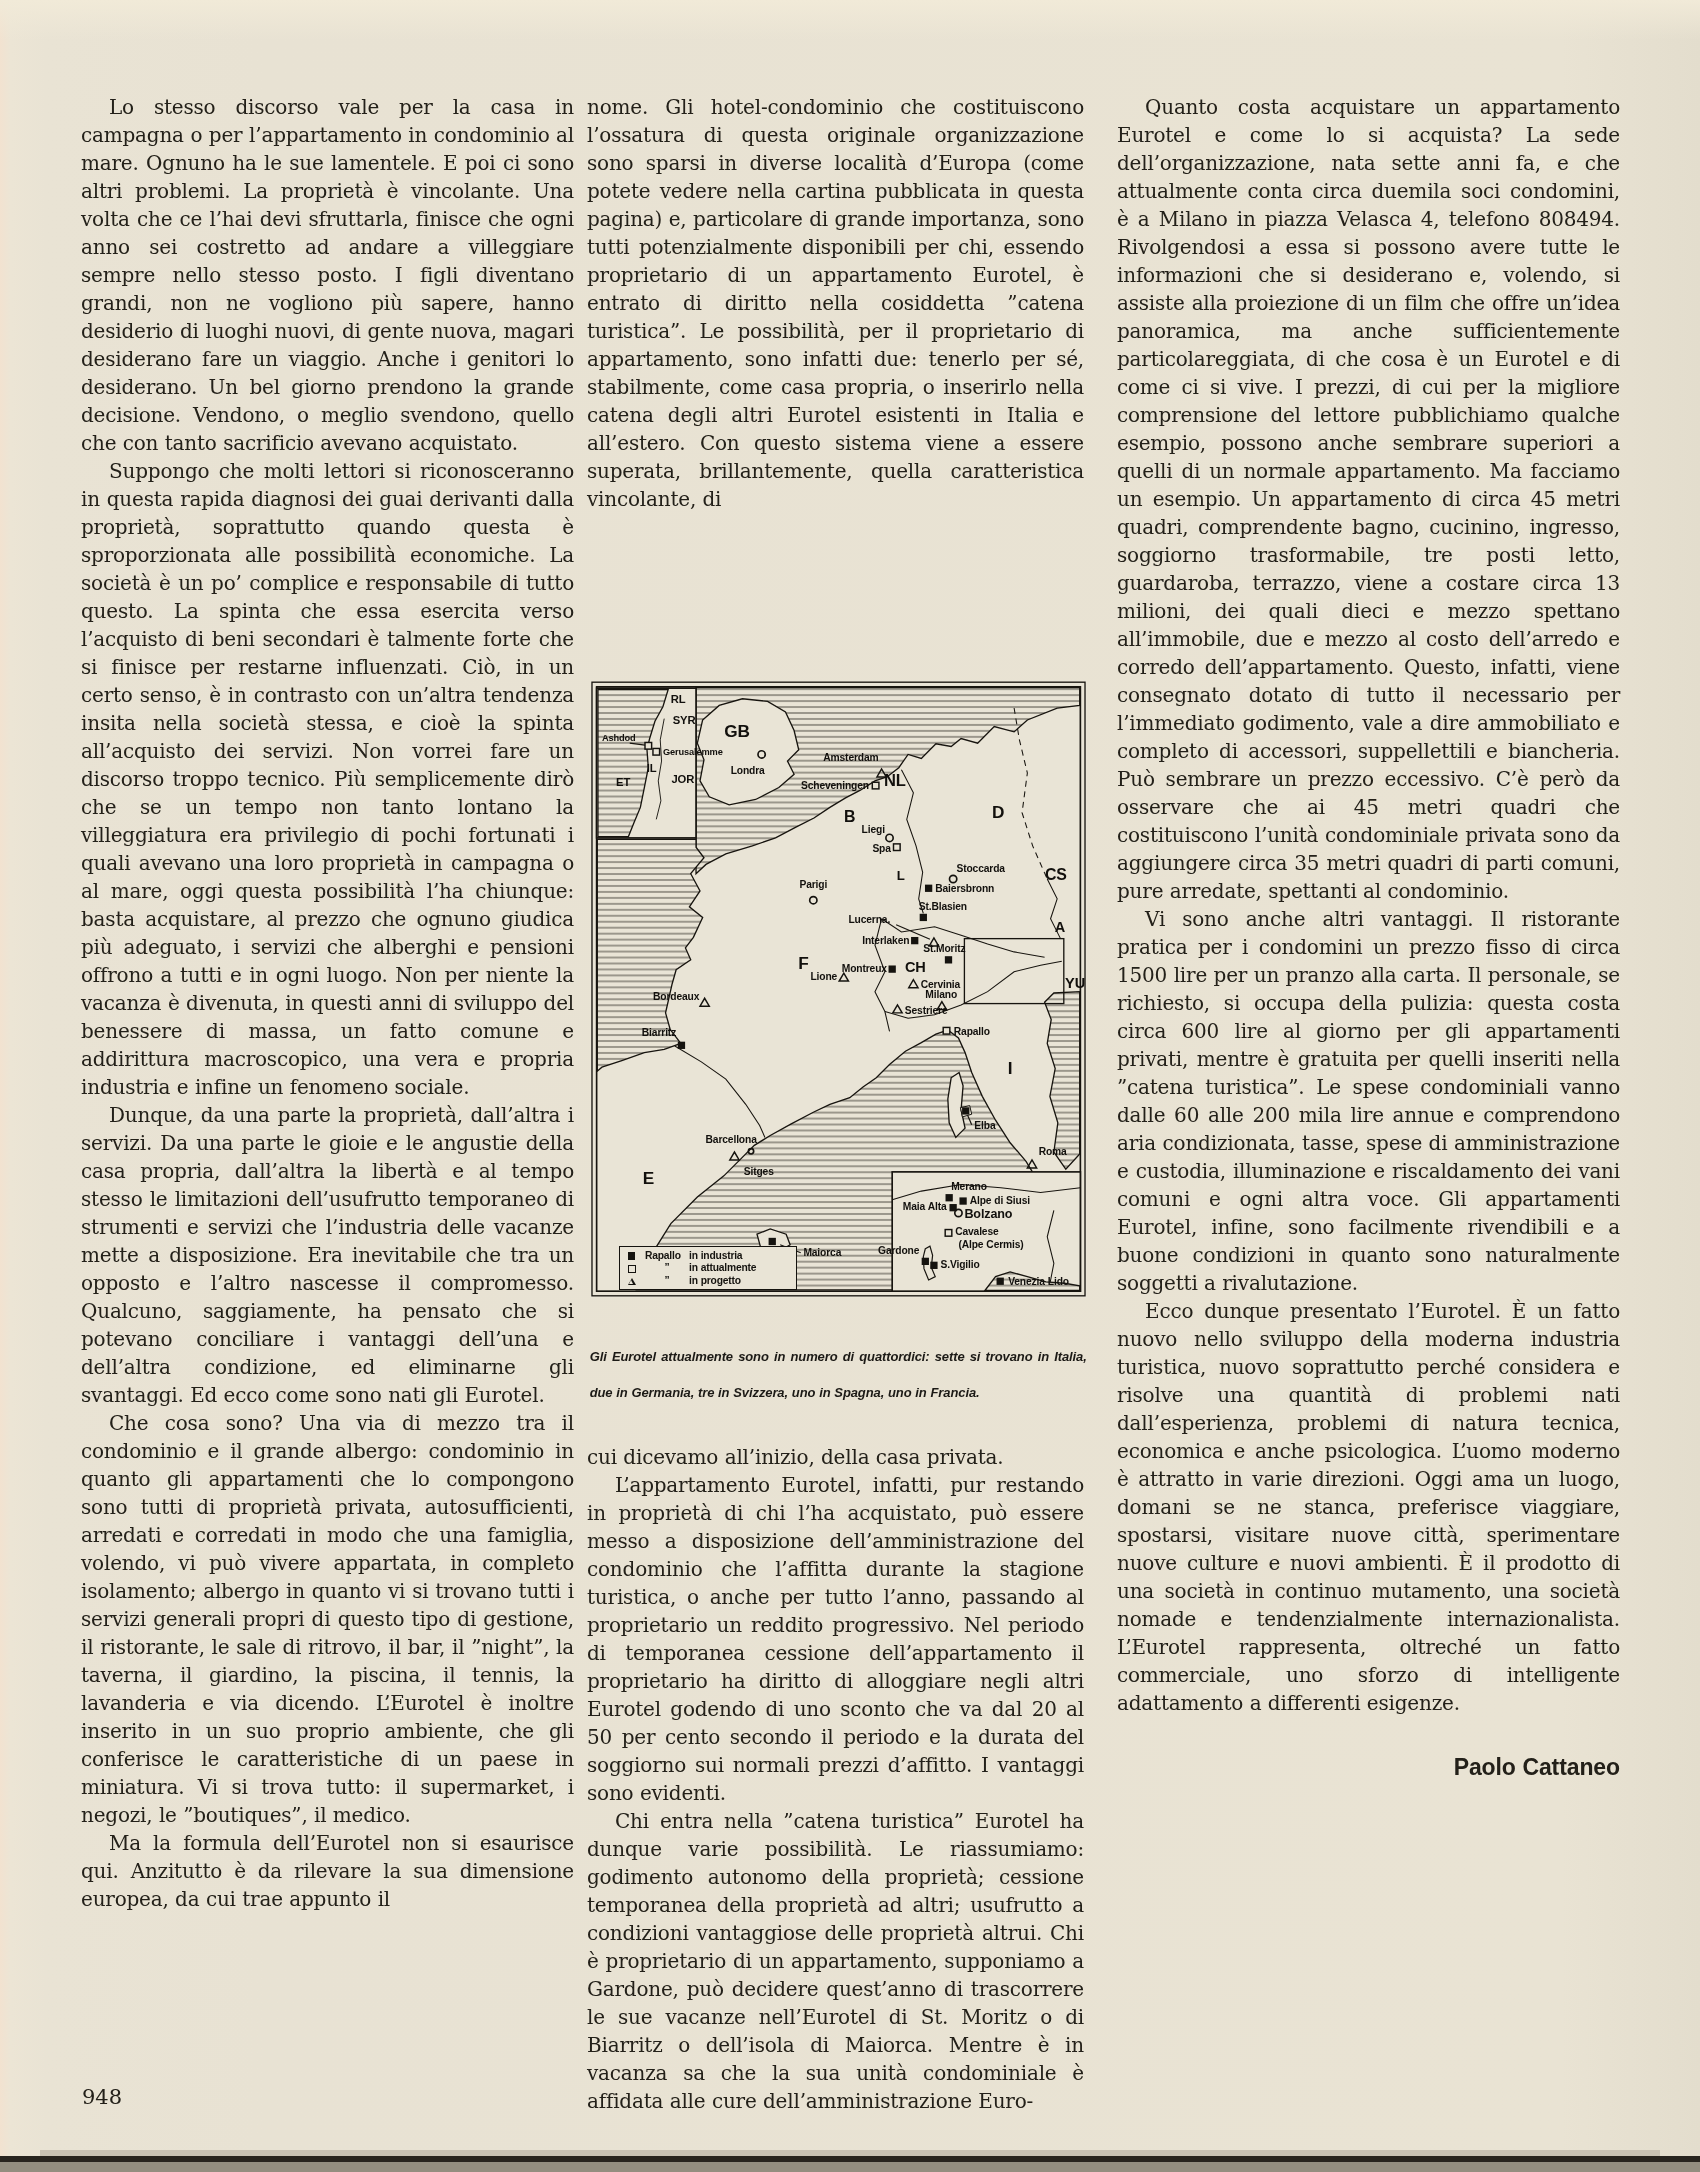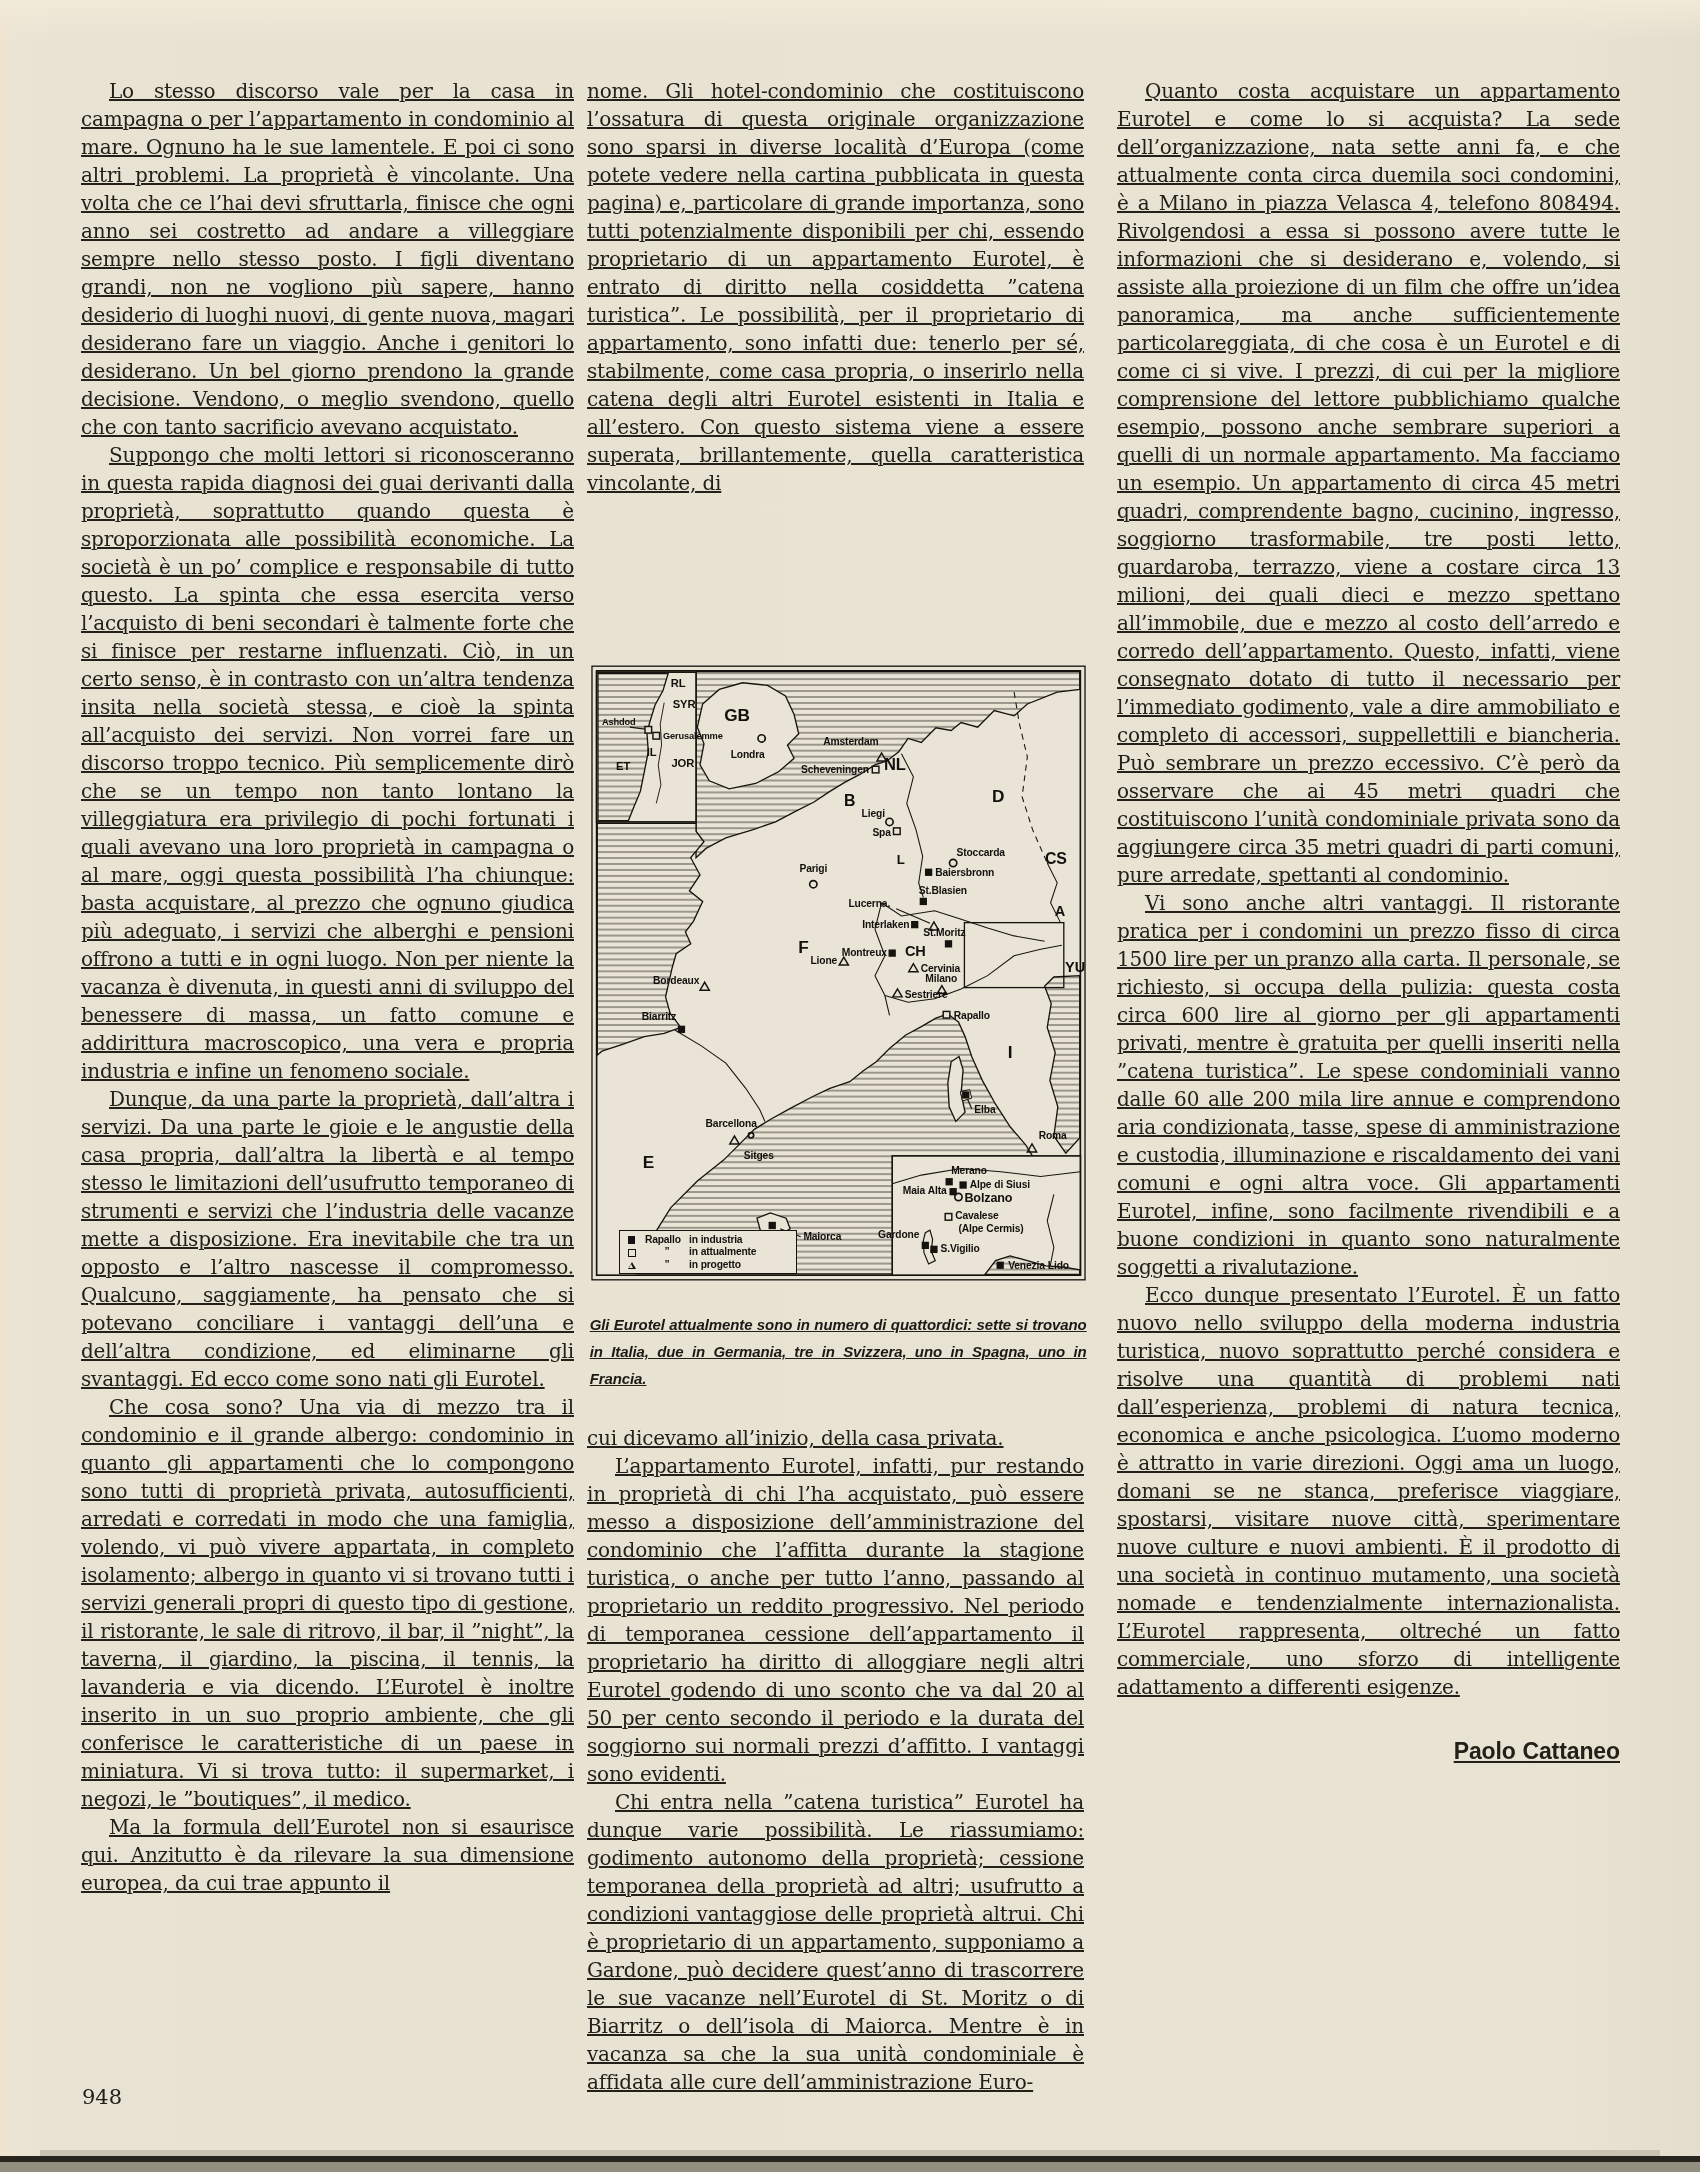--- a/index.html
+++ b/index.html
@@ -10,22 +10,22 @@
     overflow:hidden;
   }
   .page{position:absolute;inset:0;
     background:linear-gradient(90deg,#f2e2d0 0px,#ece5d5 10.6px,#e9e3d4 46px,#e8e2d3 266px,#e9e3d3 1561px,#e3ddcd 1700px);}
   .edge-top{position:absolute;left:0;top:0;width:1700px;height:40px;
     background:linear-gradient(180deg,#f1ead8 0%,rgba(241,234,216,0) 100%);}
   .band-line{position:absolute;left:0;top:2156px;width:1700px;height:6px;background:#28251f;}
   .band-gray{position:absolute;left:0;top:2162px;width:1700px;height:10px;background:#938e80;}
   .band-pre{position:absolute;left:40px;top:2150px;width:1620px;height:6px;background:#c9c3b4;}
 
-  .col{position:absolute;top:77px;text-align:justify;
-    font-size:20px;line-height:28px;letter-spacing:-0.2px;word-spacing:0.3px;text-decoration:underline;}
+  .col{position:absolute;top:93px;text-align:justify;
+    font-size:20px;line-height:28px;letter-spacing:-0.2px;word-spacing:0.3px;}
   .col p{margin:0;text-indent:28px;}
   .col p.noindent{text-indent:0;}
   #col1{left:81px;width:493px;}
   #col2{left:587px;width:497px;}
   #col3{left:1117px;width:503px;}
 
   figure{margin:167px 0 0 2.7px;width:497px;padding:0;}
   .map-wrap{position:relative;width:497px;height:618px;}
   .map-wrap svg{display:block;}
   svg text{font-family:"Liberation Sans",sans-serif;font-weight:bold;fill:#12100d;}
@@ -39,23 +39,23 @@
   .mk-fs{width:7.3px;height:7.3px;background:#15130f;display:inline-block;}
   .mk-os{width:6px;height:6px;border:1.3px solid #15130f;display:inline-block;background:transparent;}
   .mk-tr{width:0;height:0;border-left:4.6px solid transparent;border-right:4.6px solid transparent;
     border-bottom:7.3px solid #15130f;display:inline-block;position:relative;}
   .mk-tr:after{content:"";position:absolute;left:-2.7px;top:2.7px;width:0;height:0;
     border-left:2.7px solid transparent;border-right:2.7px solid transparent;border-bottom:4px solid #e9e4d6;}
   .lg-a{width:44px;display:inline-block;}
   .lg-a.ditto{text-align:center;width:44px;}
   .lg-b{display:inline-block;}
 
-  figcaption{margin:29px 0 0 0;
+  figcaption{margin:41px 0 0 0;
     font-family:"Liberation Sans",sans-serif;font-weight:bold;font-style:italic;
-    font-size:15px;line-height:27px;text-align:justify;letter-spacing:-0.1px;color:#1c1a16;}
+    font-size:13px;line-height:36px;text-align:justify;letter-spacing:-0.1px;color:#1c1a16;}
   .after-map{margin-top:32px;}
 
   .author{text-align:right;font-family:"Liberation Sans",sans-serif;font-weight:bold;
     font-size:23px;margin-top:36px;letter-spacing:-0.1px;}
   .pagenum{position:absolute;left:82px;top:2085px;font-size:21px;}
 </style>
 </head>
 <body>
 
 <div class="page">

